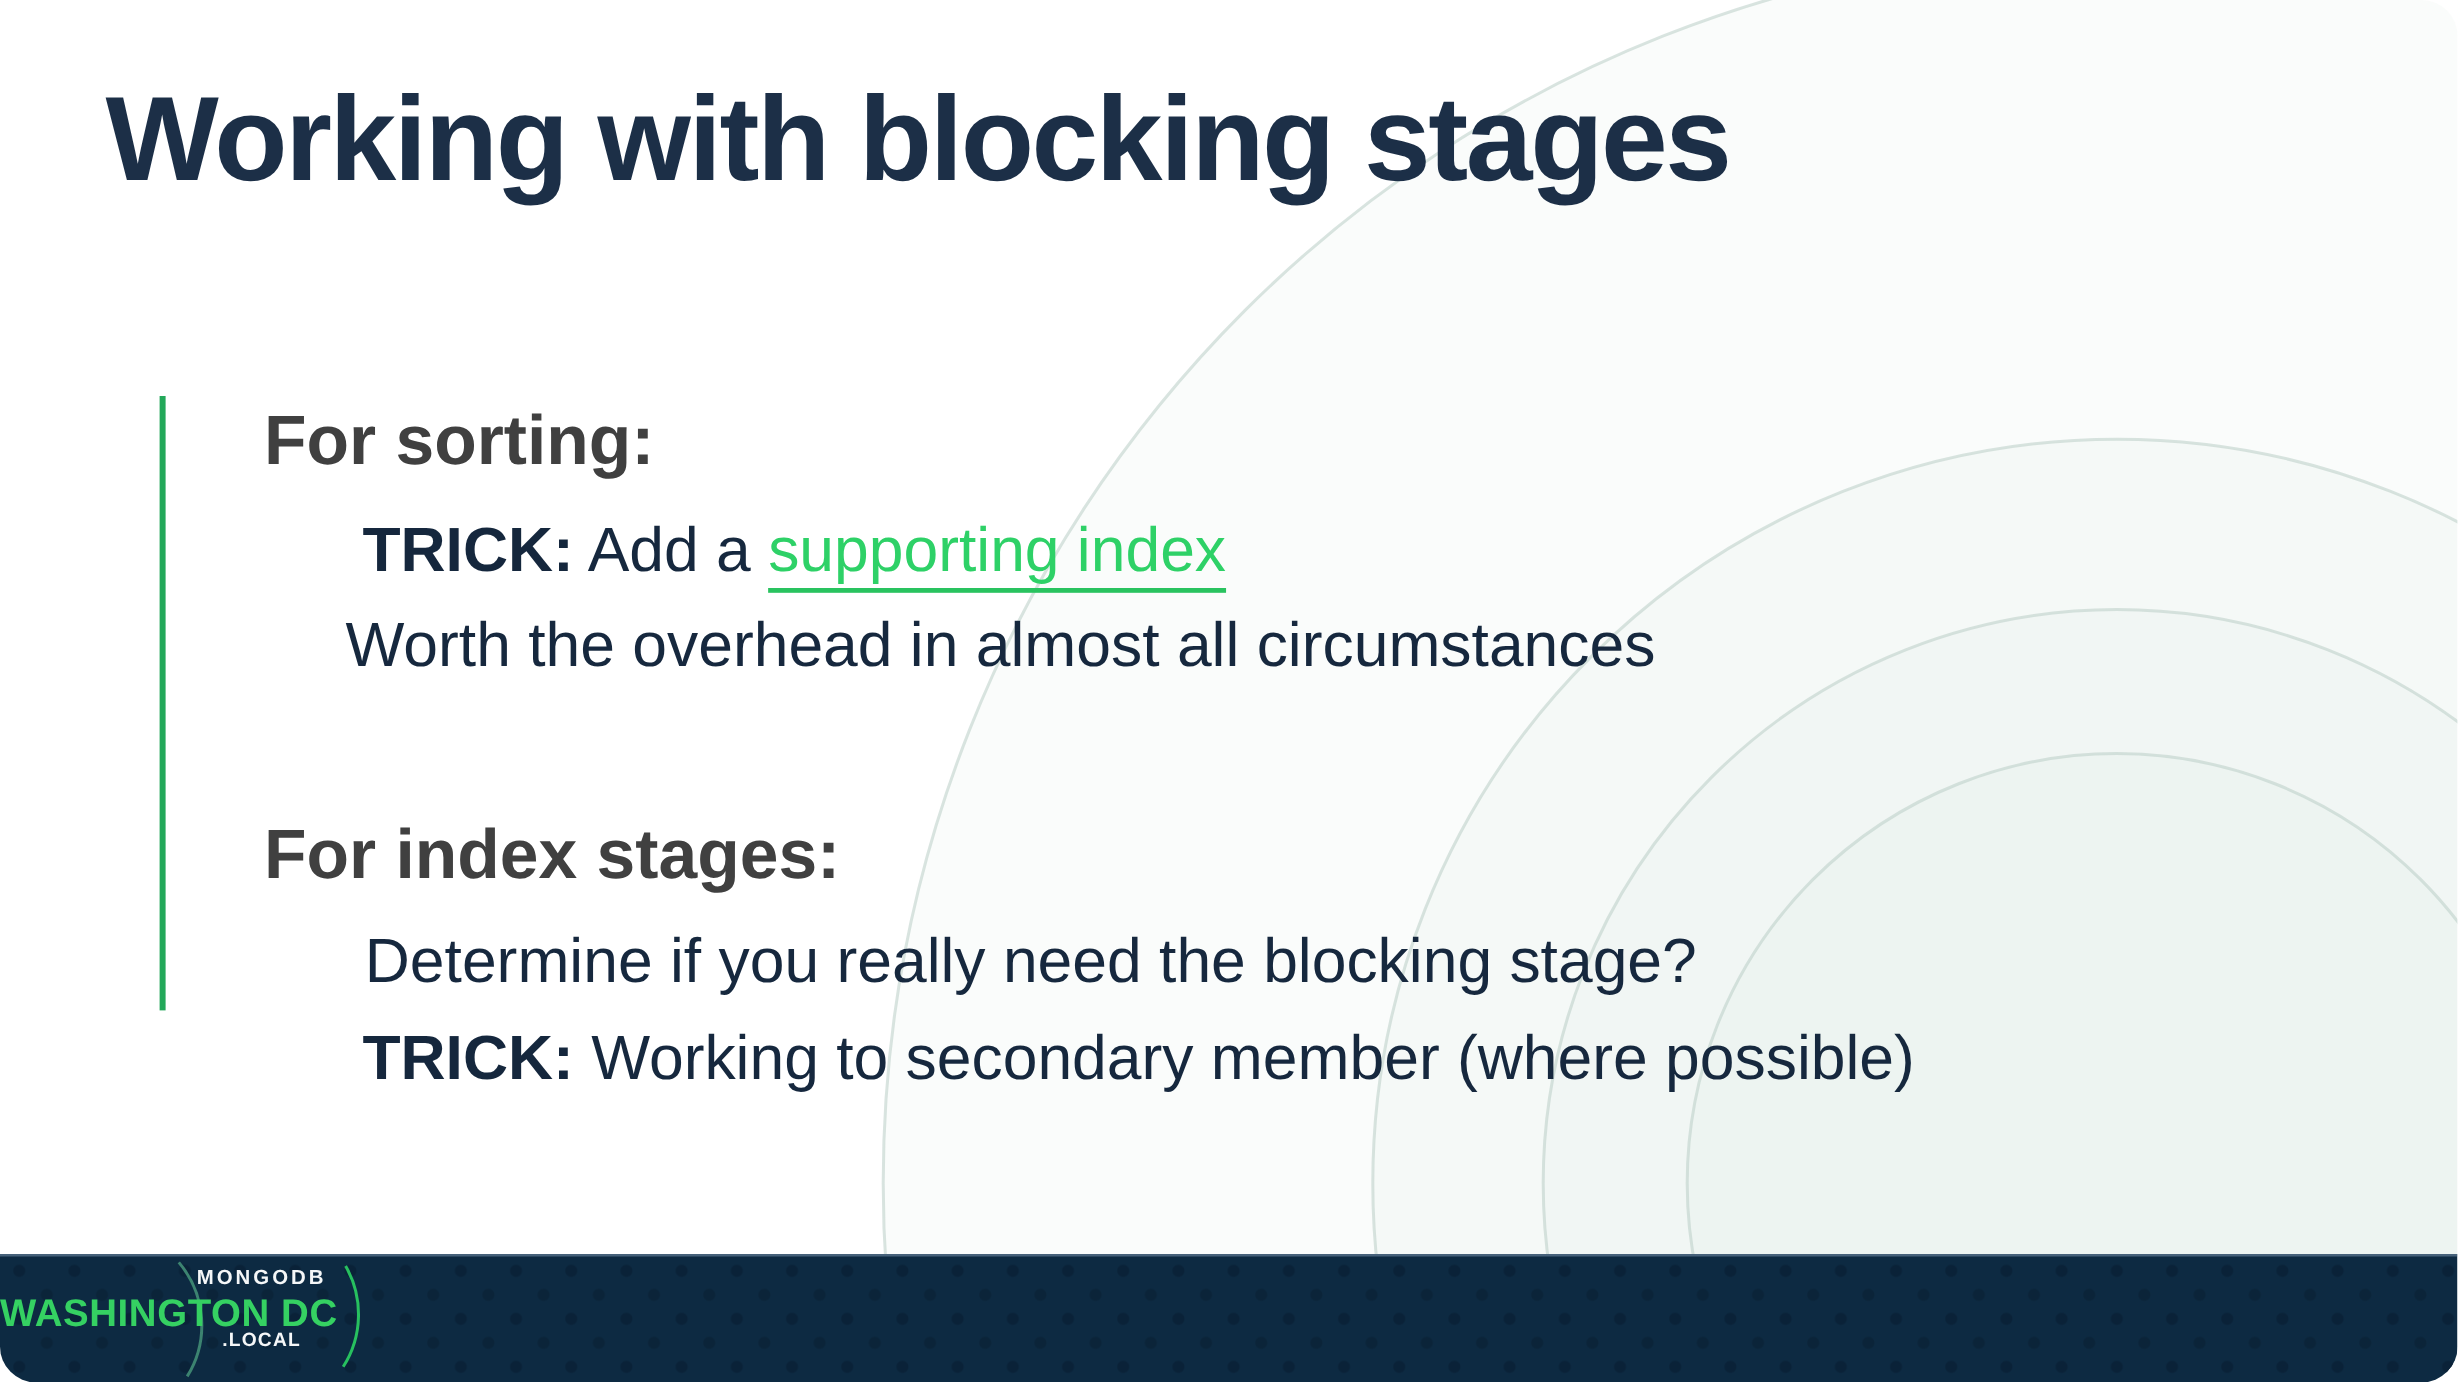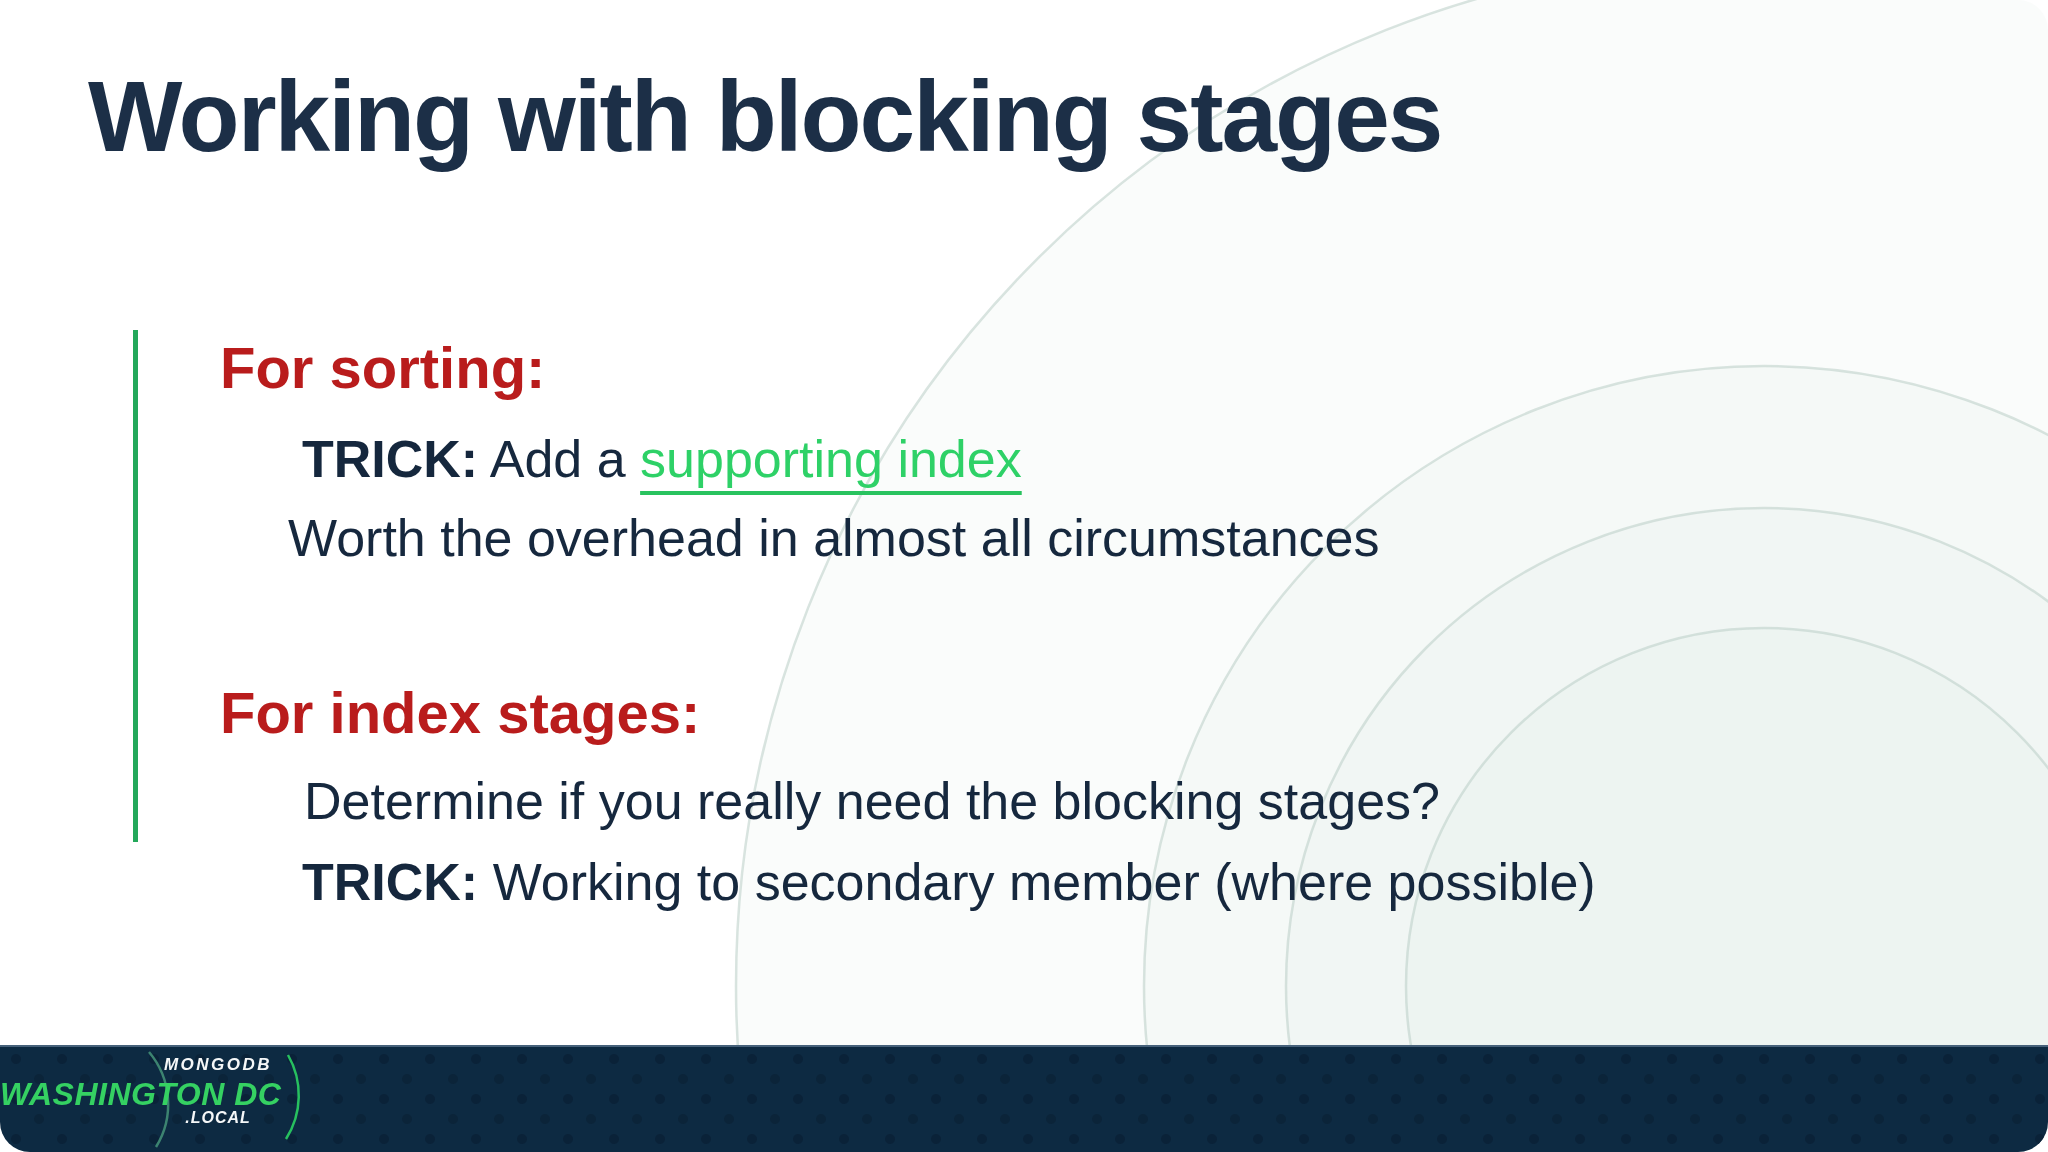--- a/index.html
+++ b/index.html
@@ -14,42 +14,42 @@
   .title { position:absolute; left:88px; top:64px; z-index:2;
            font-size:100px; font-weight:700; letter-spacing:-2px;
            color:#1C2F47; line-height:1.05; white-space:nowrap; }
 
   
   .accent-bar { position:absolute; left:133px; top:330px; width:5px; height:512px;
                 background:#23A85A; z-index:2; }
 
   
   .t { position:absolute; z-index:2; white-space:nowrap; line-height:1; }
-  .heading { font-size:58px; font-weight:700; color:#b91c1c; }
+  .heading { font-size:58px; font-weight:700; color:#404040; }
   .bullet  { font-size:52px; font-weight:400; color:#16283E; }
   .bullet b { font-weight:700; color:#15273D; }
   #h1 { left:220px; top:339px; }
   #b1 { left:302px; top:433px; }
   #b2 { left:288px; top:512px; }
   #h2 { left:220px; top:684px; }
   #b3 { left:304px; top:775px; }
   #b4 { left:302px; top:856px; }
 
   .green-link { color:#2ED167; text-decoration:underline; text-decoration-color:#29C35F;
                 text-decoration-thickness:4px; text-underline-offset:14px; cursor:pointer; }
 
   
   .footer { position:absolute; left:0; top:1045px; width:2048px; height:107px; z-index:3;
             background-color:#0D2A42; overflow:hidden;
             border-top:2px solid rgba(140,165,190,0.45);
             background-image:
               radial-gradient(circle 6px at 6px 6px, #0A2238 4.5px, rgba(10,34,56,0) 5.5px),
               radial-gradient(circle 6px at 6px 6px, #0B2439 4.5px, rgba(11,36,57,0) 5.5px);
             background-size:46px 40px, 46px 40px;
-            background-position:10px 6px, 33px 26px;font-style:italic; }
+            background-position:10px 6px, 33px 26px; }
   .logo { position:absolute; left:0; top:0; width:440px; height:107px; }
   .logo svg { position:absolute; left:0; top:0; }
   .logo-top    { position:absolute; left:0; top:8px;  width:436px; text-align:center;
                  font-size:17px; font-weight:700; letter-spacing:2.5px; color:#F5F7F8; }
   .logo-city   { position:absolute; left:0; top:29px; width:436px; text-align:left;
                  font-size:32px; font-weight:700; letter-spacing:0.5px; color:#35D162; }
   .logo-suffix { position:absolute; left:0; top:62px; width:436px; text-align:center;
                  font-size:16px; font-weight:700; letter-spacing:1px; color:#F5F7F8; }
 </style>
 </head>
@@ -71,21 +71,21 @@
   <div class="accent-bar"></div>
 
   <div class="t heading" id="h1">For sorting:</div>
 
   <div class="t bullet" id="b1"><b>TRICK:</b><span> Add a </span><span class="green-link">supporting index</span></div>
 
   <div class="t bullet" id="b2">Worth the overhead in almost all circumstances</div>
 
   <div class="t heading" id="h2">For index stages:</div>
 
-  <div class="t bullet" id="b3">Determine if you really need the blocking stages?</div>
+  <div class="t bullet" id="b3">Determine if you really need the blocking stage?</div>
 
   <div class="t bullet" id="b4"><b>TRICK:</b><span> Working to secondary member (where possible)</span></div>
 
   <div class="footer">
     <div class="logo">
       <svg width="440" height="107" viewBox="0 0 440 107" xmlns="http://www.w3.org/2000/svg">
 
         <path d="M 156 100 A 81 81 0 0 0 149 5" fill="none" stroke="#3C8370" stroke-width="2.5"></path>
 
         <path d="M 288 8 A 81 81 0 0 1 286 92" fill="none" stroke="#27C05F" stroke-width="2.5"></path>

